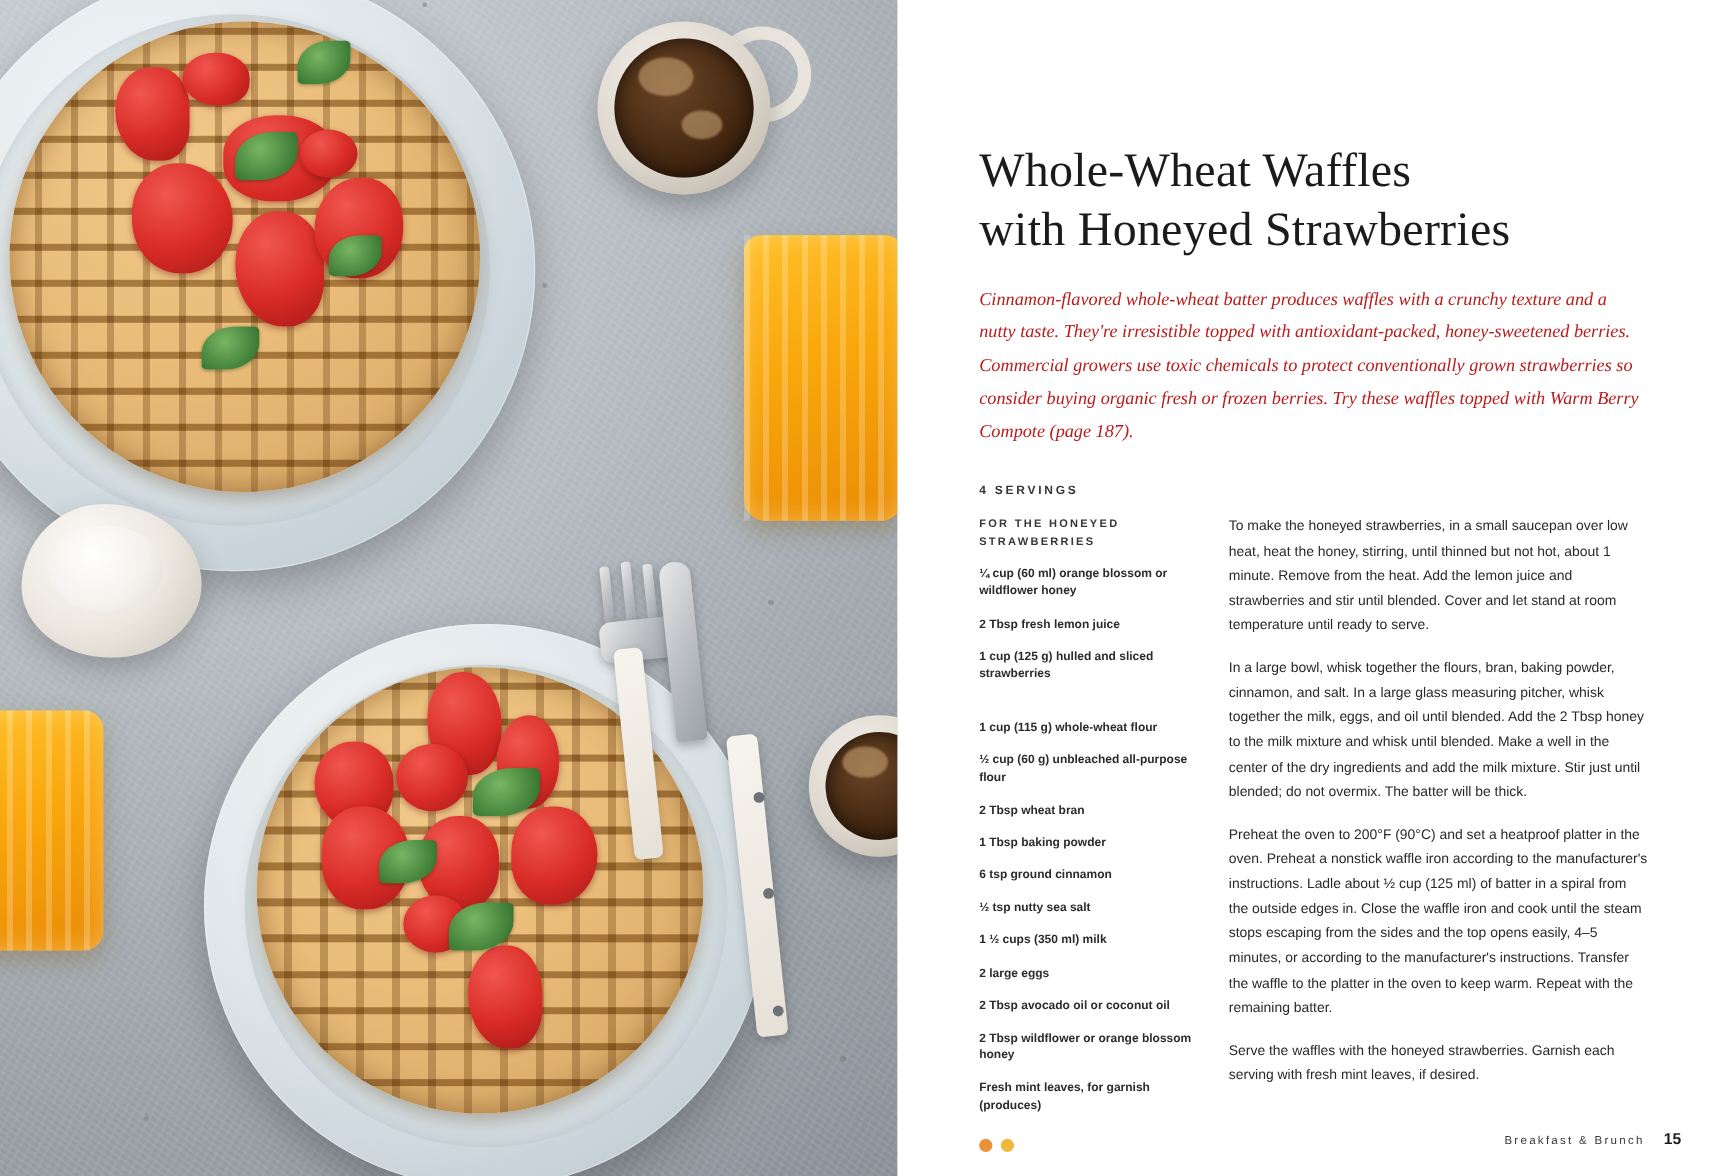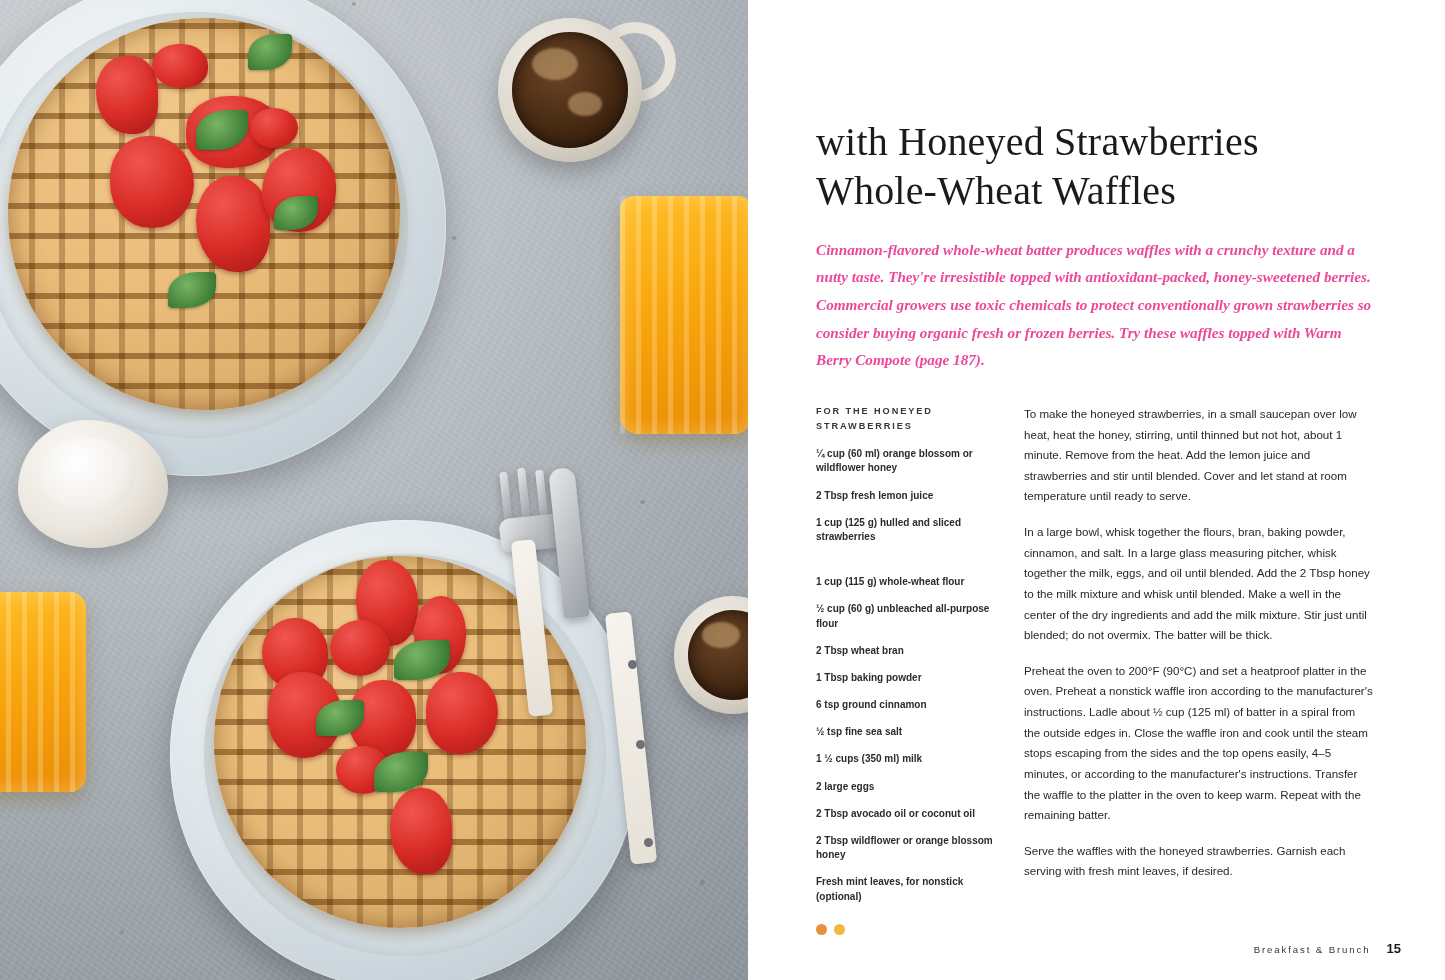--- a/index.html
+++ b/index.html
@@ -208,23 +208,22 @@
     margin: 0 0 20px 0;
     color: #1d1a1b;
   }
   .recipe-title .line { display: block; }
   .headnote {
     font-family: "Liberation Serif", serif;
     font-style: italic;
     font-size: 15.2px;
     line-height: 1.82;
     margin: 0 0 30px 0;
-    color: #ec4899;
+    color: #b91c1c;
     width: 556px;
-    font-weight: bold;
   }
   .servings {
     font-size: 10px;
     letter-spacing: 2.3px;
     font-weight: 700;
     color: #3a3537;
     margin-bottom: 14px;
   }
   .columns {
     display: flex;
@@ -373,49 +372,50 @@
     <div class="cup" style="left:674px; top:596px; width:118px; height:118px;">
       <div class="coffee"></div>
       <div class="foam" style="left:28px; top:26px; width:38px; height:26px;"></div>
     </div>
   </div>
 
   <div class="text-page">
     <div class="content">
 
       <h1 class="recipe-title">
+        <span class="line">Whole-Wheat Waffles</span>
         <span class="line">with Honeyed Strawberries</span>
-        <span class="line">Whole-Wheat Waffles</span>
       </h1>
 
       <p class="headnote">Cinnamon-flavored whole-wheat batter produces waffles with a crunchy texture and a nutty taste. They're irresistible topped with antioxidant-packed, honey-sweetened berries. Commercial growers use toxic chemicals to protect conventionally grown strawberries so consider buying organic fresh or frozen berries. Try these waffles topped with Warm Berry Compote (page 187).</p>
 
+      <div class="servings">4 SERVINGS</div>
 
       <div class="columns">
 
         <div class="col-ingredients">
           <div class="ing-heading">FOR THE HONEYED STRAWBERRIES</div>
 
           <div class="ing-item">¼ cup (60 ml) orange blossom or wildflower honey</div>
           <div class="ing-item">2 Tbsp fresh lemon juice</div>
           <div class="ing-item">1 cup (125 g) hulled and sliced strawberries</div>
 
           <div class="ing-gap"></div>
 
           <div class="ing-item">1 cup (115 g) whole-wheat flour</div>
           <div class="ing-item">½ cup (60 g) unbleached all-purpose flour</div>
           <div class="ing-item">2 Tbsp wheat bran</div>
           <div class="ing-item">1 Tbsp baking powder</div>
           <div class="ing-item">6 tsp ground cinnamon</div>
-          <div class="ing-item">½ tsp fine sea salt</div>
+          <div class="ing-item">½ tsp nutty sea salt</div>
           <div class="ing-item">1 ½ cups (350 ml) milk</div>
           <div class="ing-item">2 large eggs</div>
           <div class="ing-item">2 Tbsp avocado oil or coconut oil</div>
           <div class="ing-item">2 Tbsp wildflower or orange blossom honey</div>
-          <div class="ing-item">Fresh mint leaves, for nonstick (optional)</div>
+          <div class="ing-item">Fresh mint leaves, for garnish (produces)</div>
 
           <div class="dots">
             <span class="dot" style="background:#e8913a;"></span>
             <span class="dot" style="background:#f0b93c;"></span>
           </div>
         </div>
 
         <div class="col-method">
           <p class="method-p">To make the honeyed strawberries, in a small saucepan over low heat, heat the honey, stirring, until thinned but not hot, about 1 minute. Remove from the heat. Add the lemon juice and strawberries and stir until blended. Cover and let stand at room temperature until ready to serve.</p>
           <p class="method-p">In a large bowl, whisk together the flours, bran, baking powder, cinnamon, and salt. In a large glass measuring pitcher, whisk together the milk, eggs, and oil until blended. Add the 2 Tbsp honey to the milk mixture and whisk until blended. Make a well in the center of the dry ingredients and add the milk mixture. Stir just until blended; do not overmix. The batter will be thick.</p>

